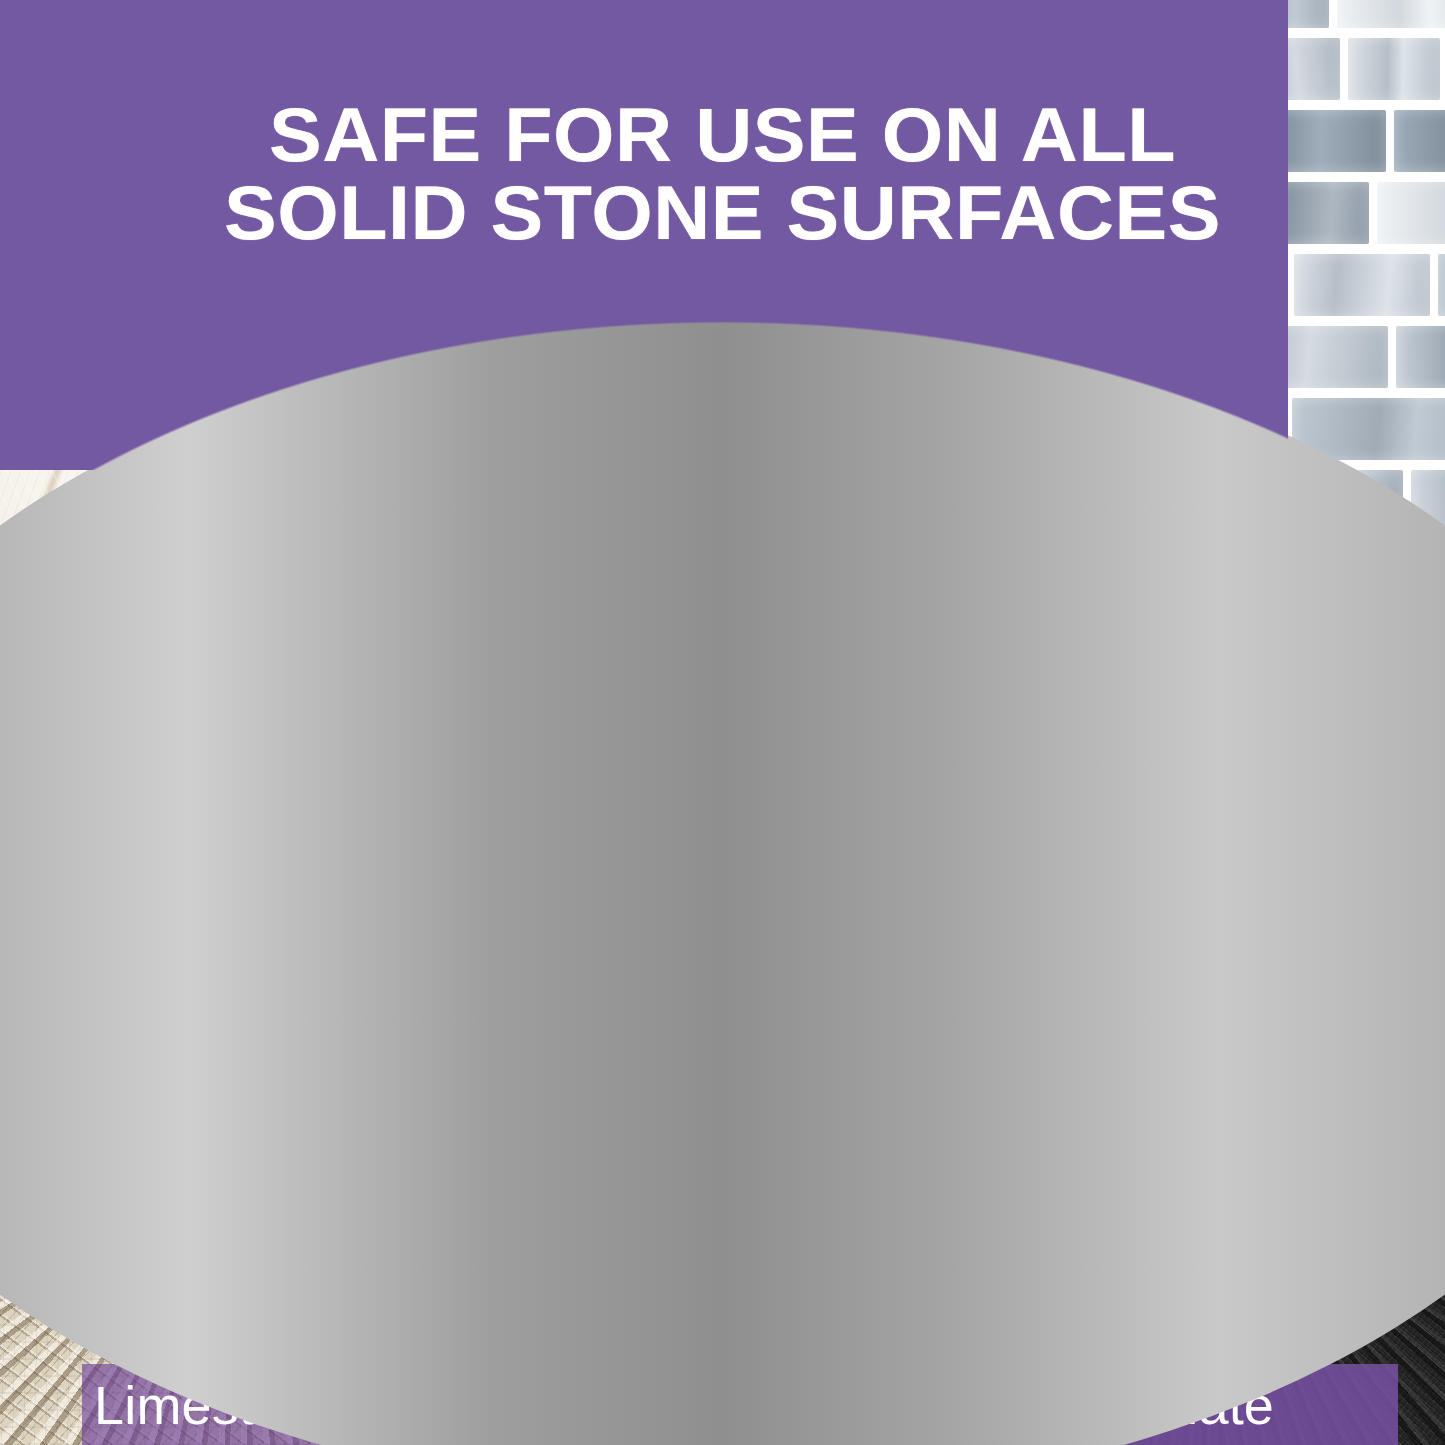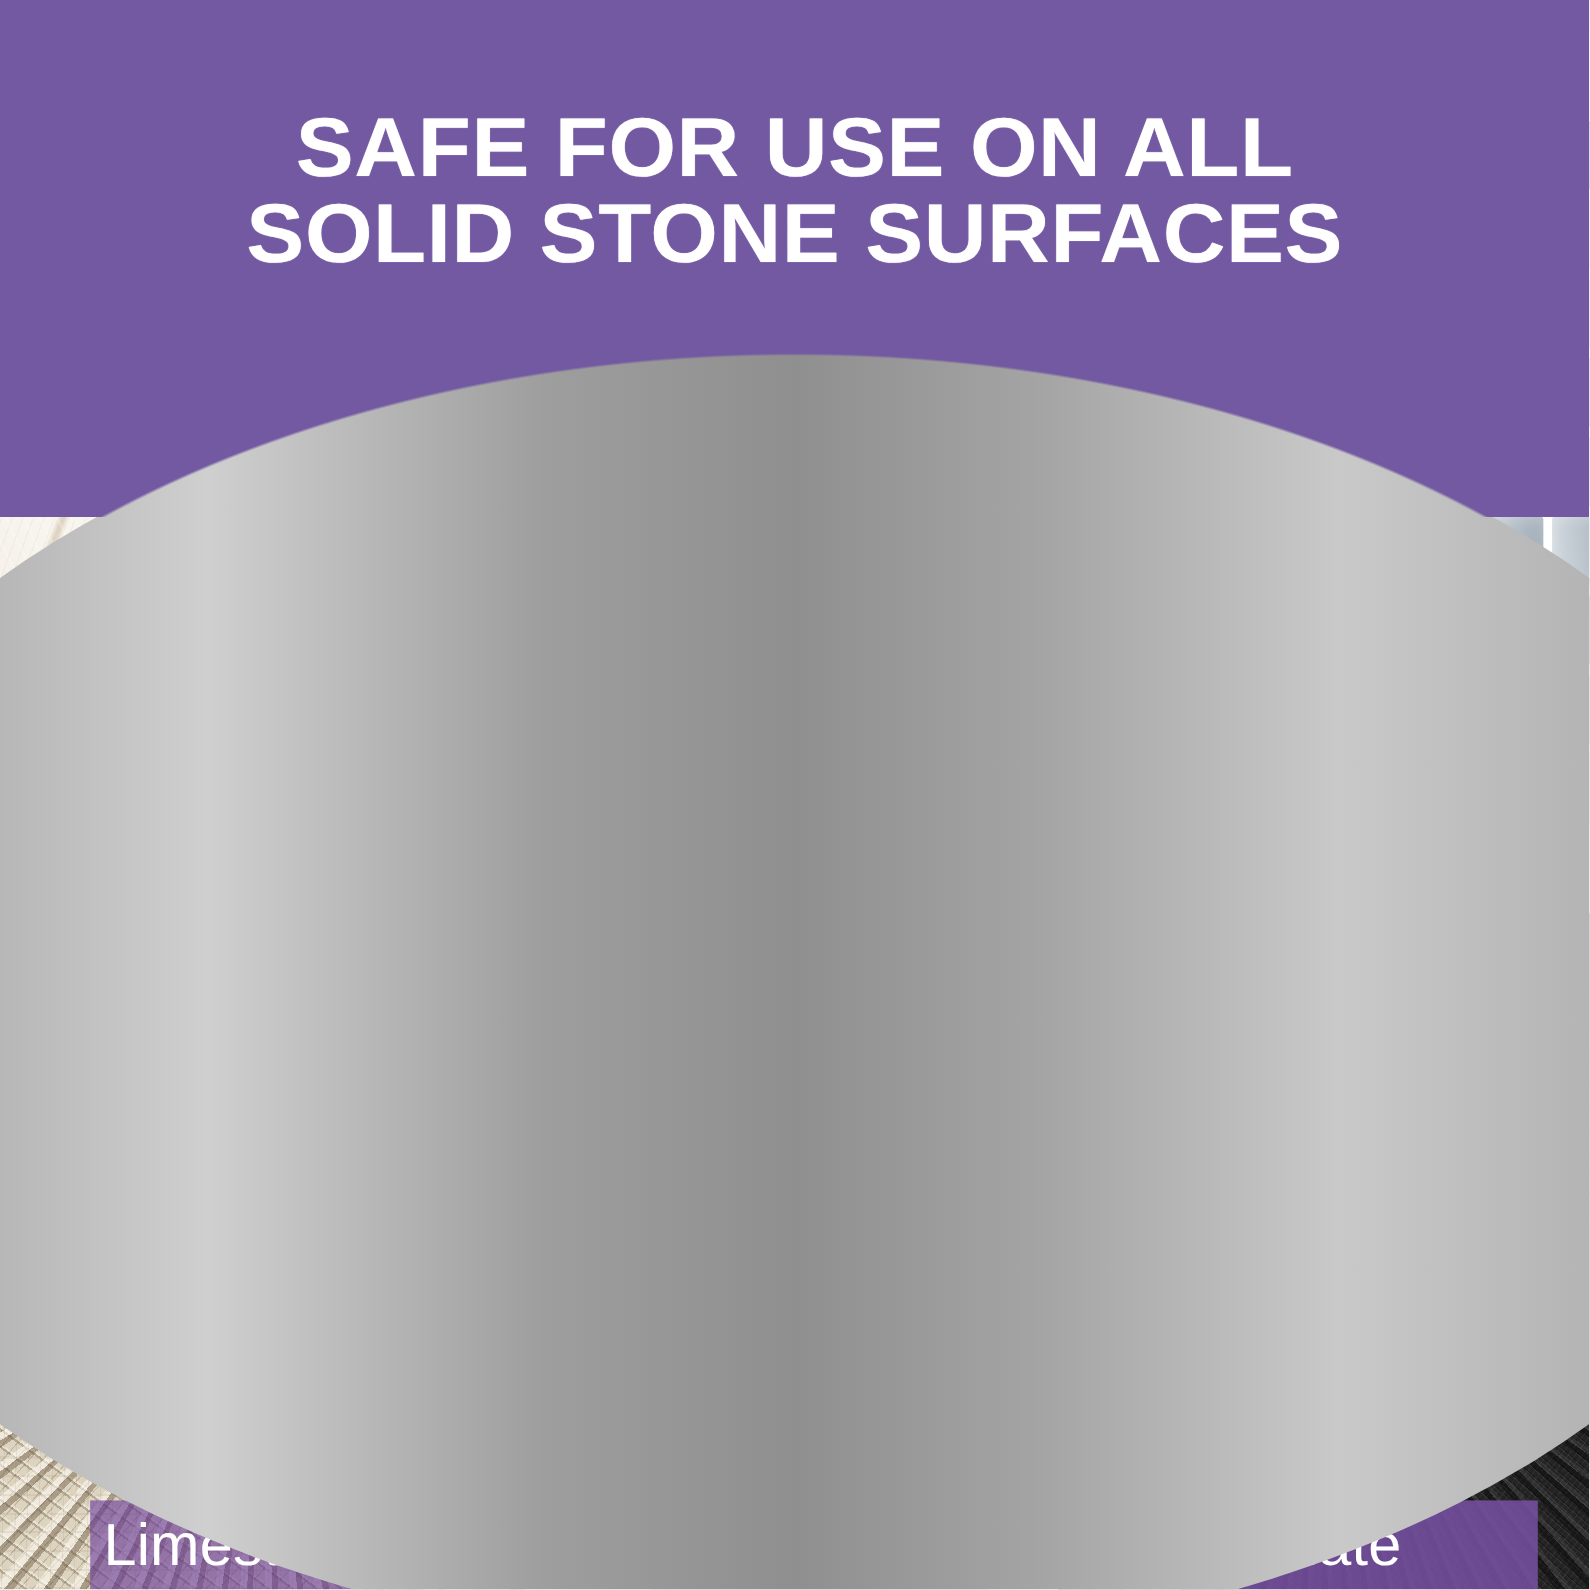--- a/index.html
+++ b/index.html
@@ -12,21 +12,21 @@
     width:1445px;
     height:1445px;
     overflow:hidden;
     background:#ffffff;
   }
 
   
   .hero{
     position:absolute;
     left:0; top:0;
-    width:1445px;
+    width:1288px;
     height:470px;
     background:#7259A2;
     z-index:5;
     overflow:hidden;
   }
   .hero-title{
     position:absolute;
     left:0; top:96px;
     width:1445px;
     text-align:center;

